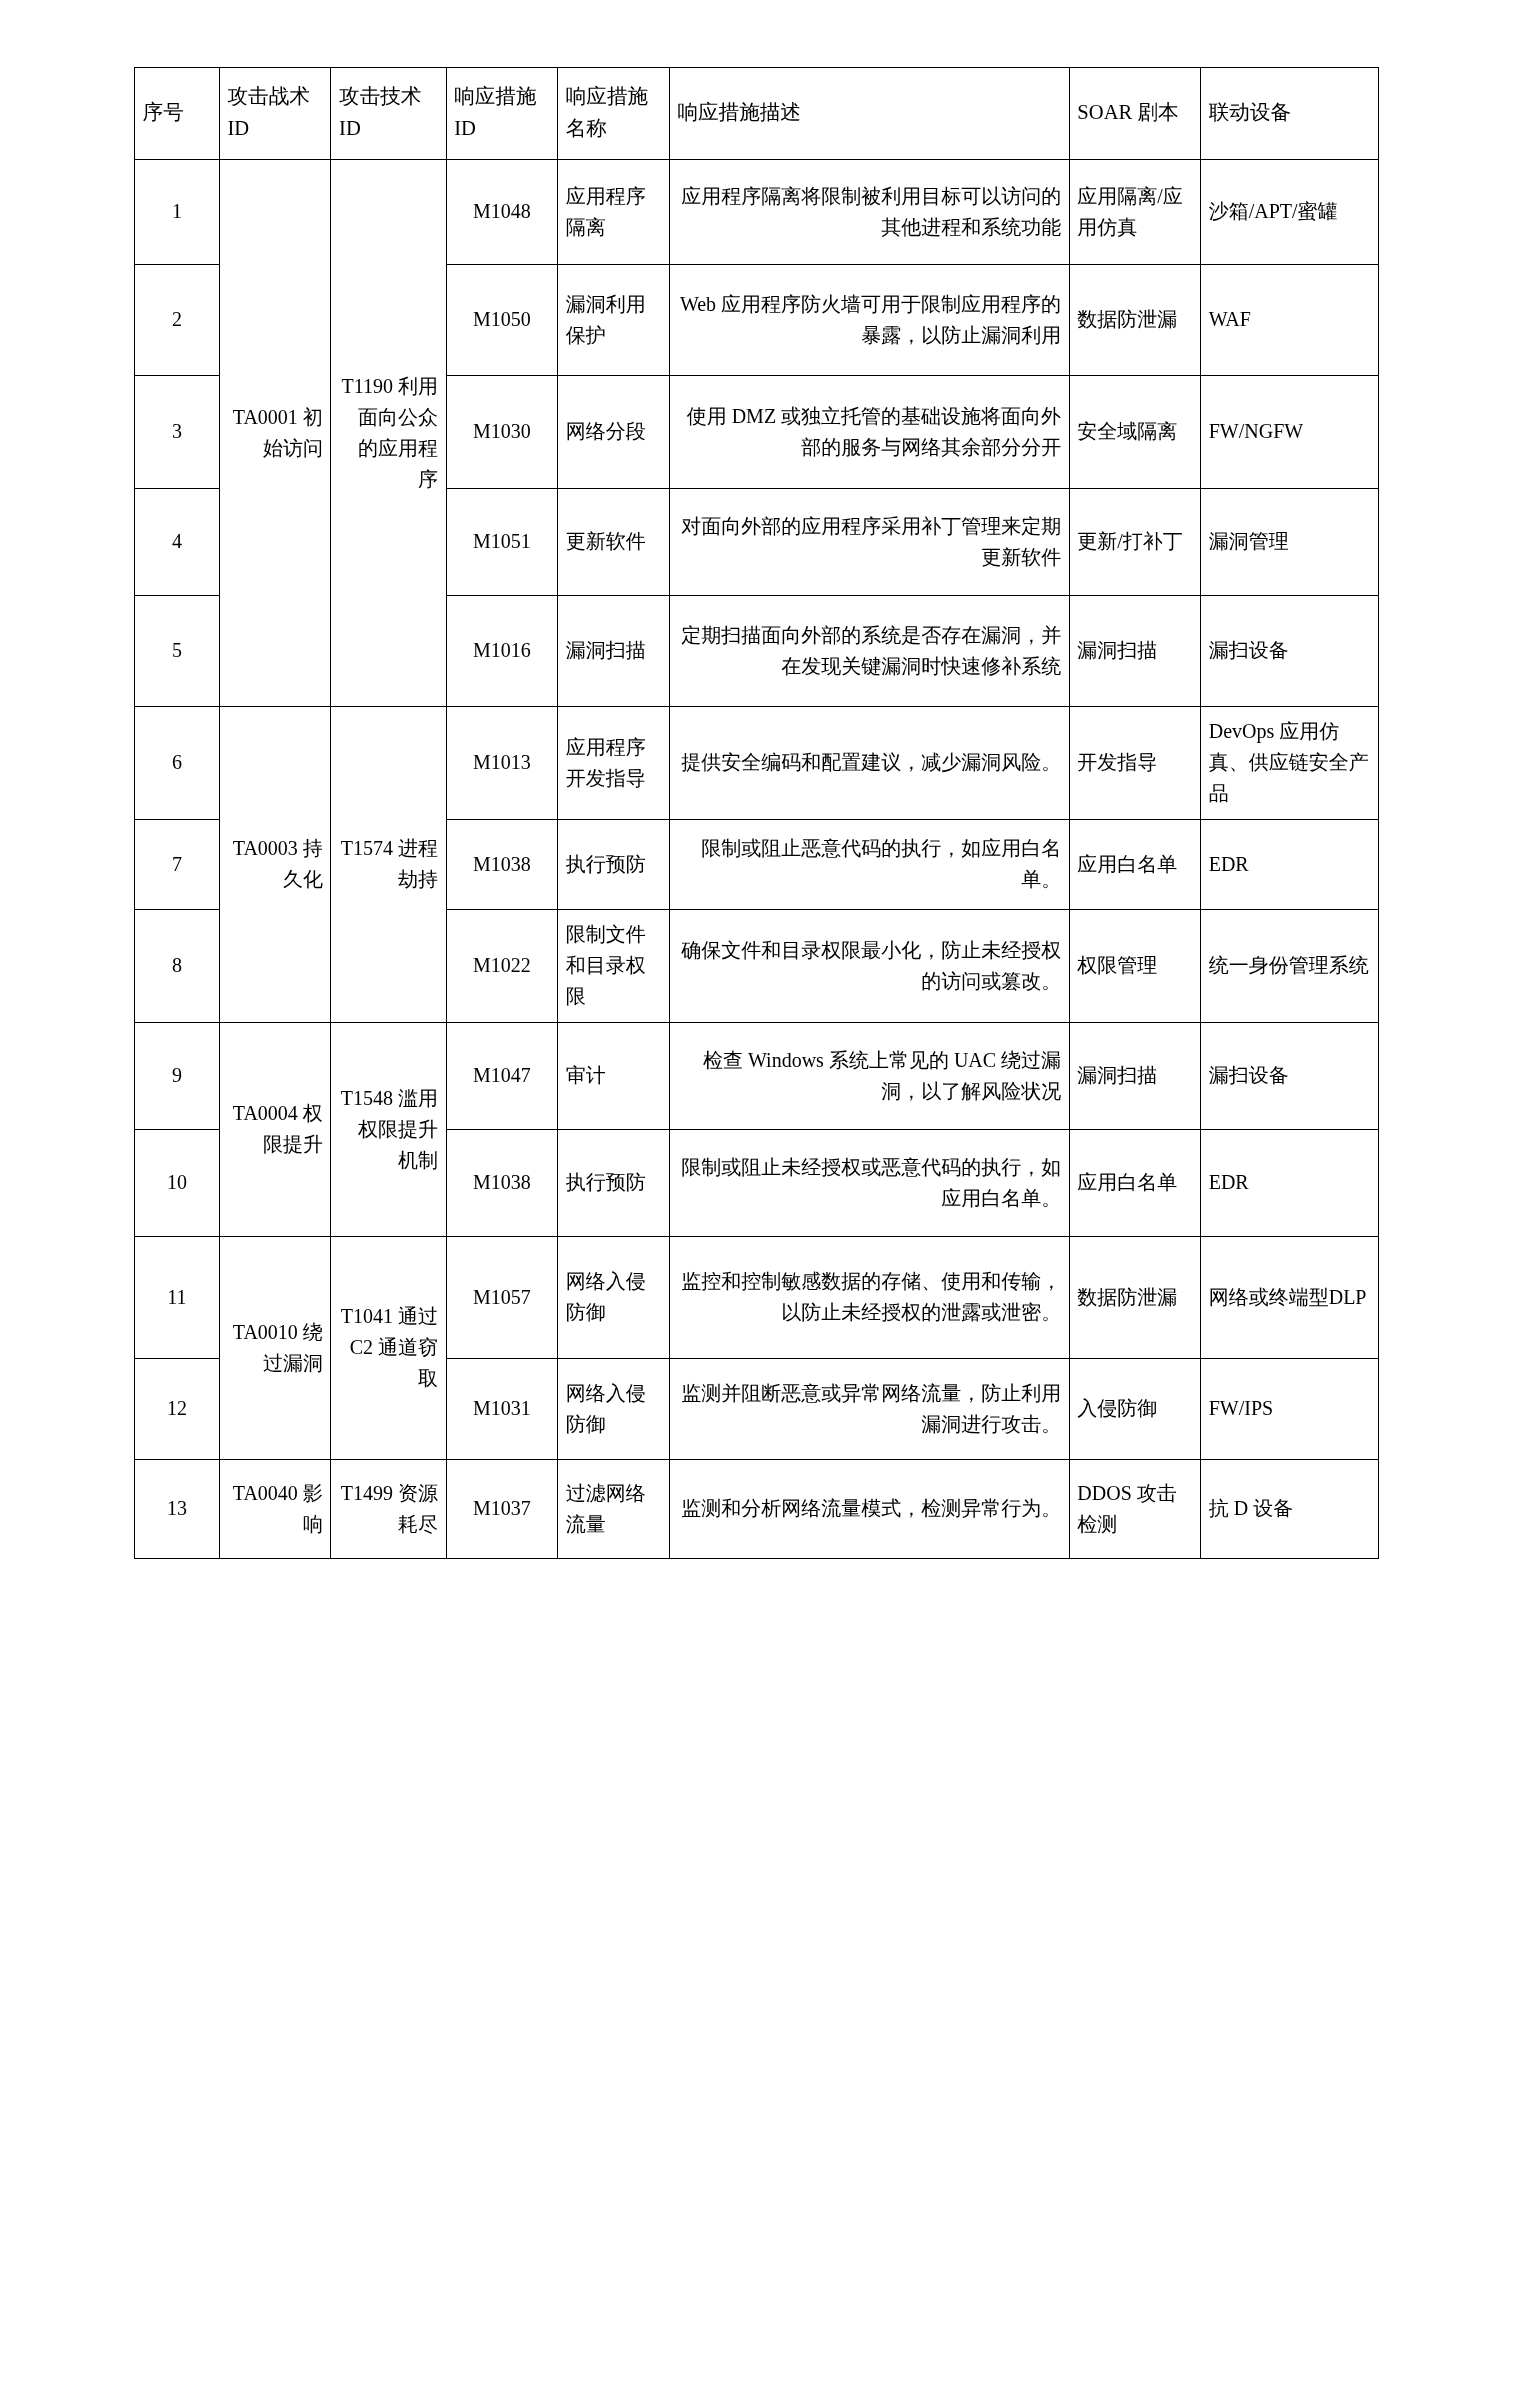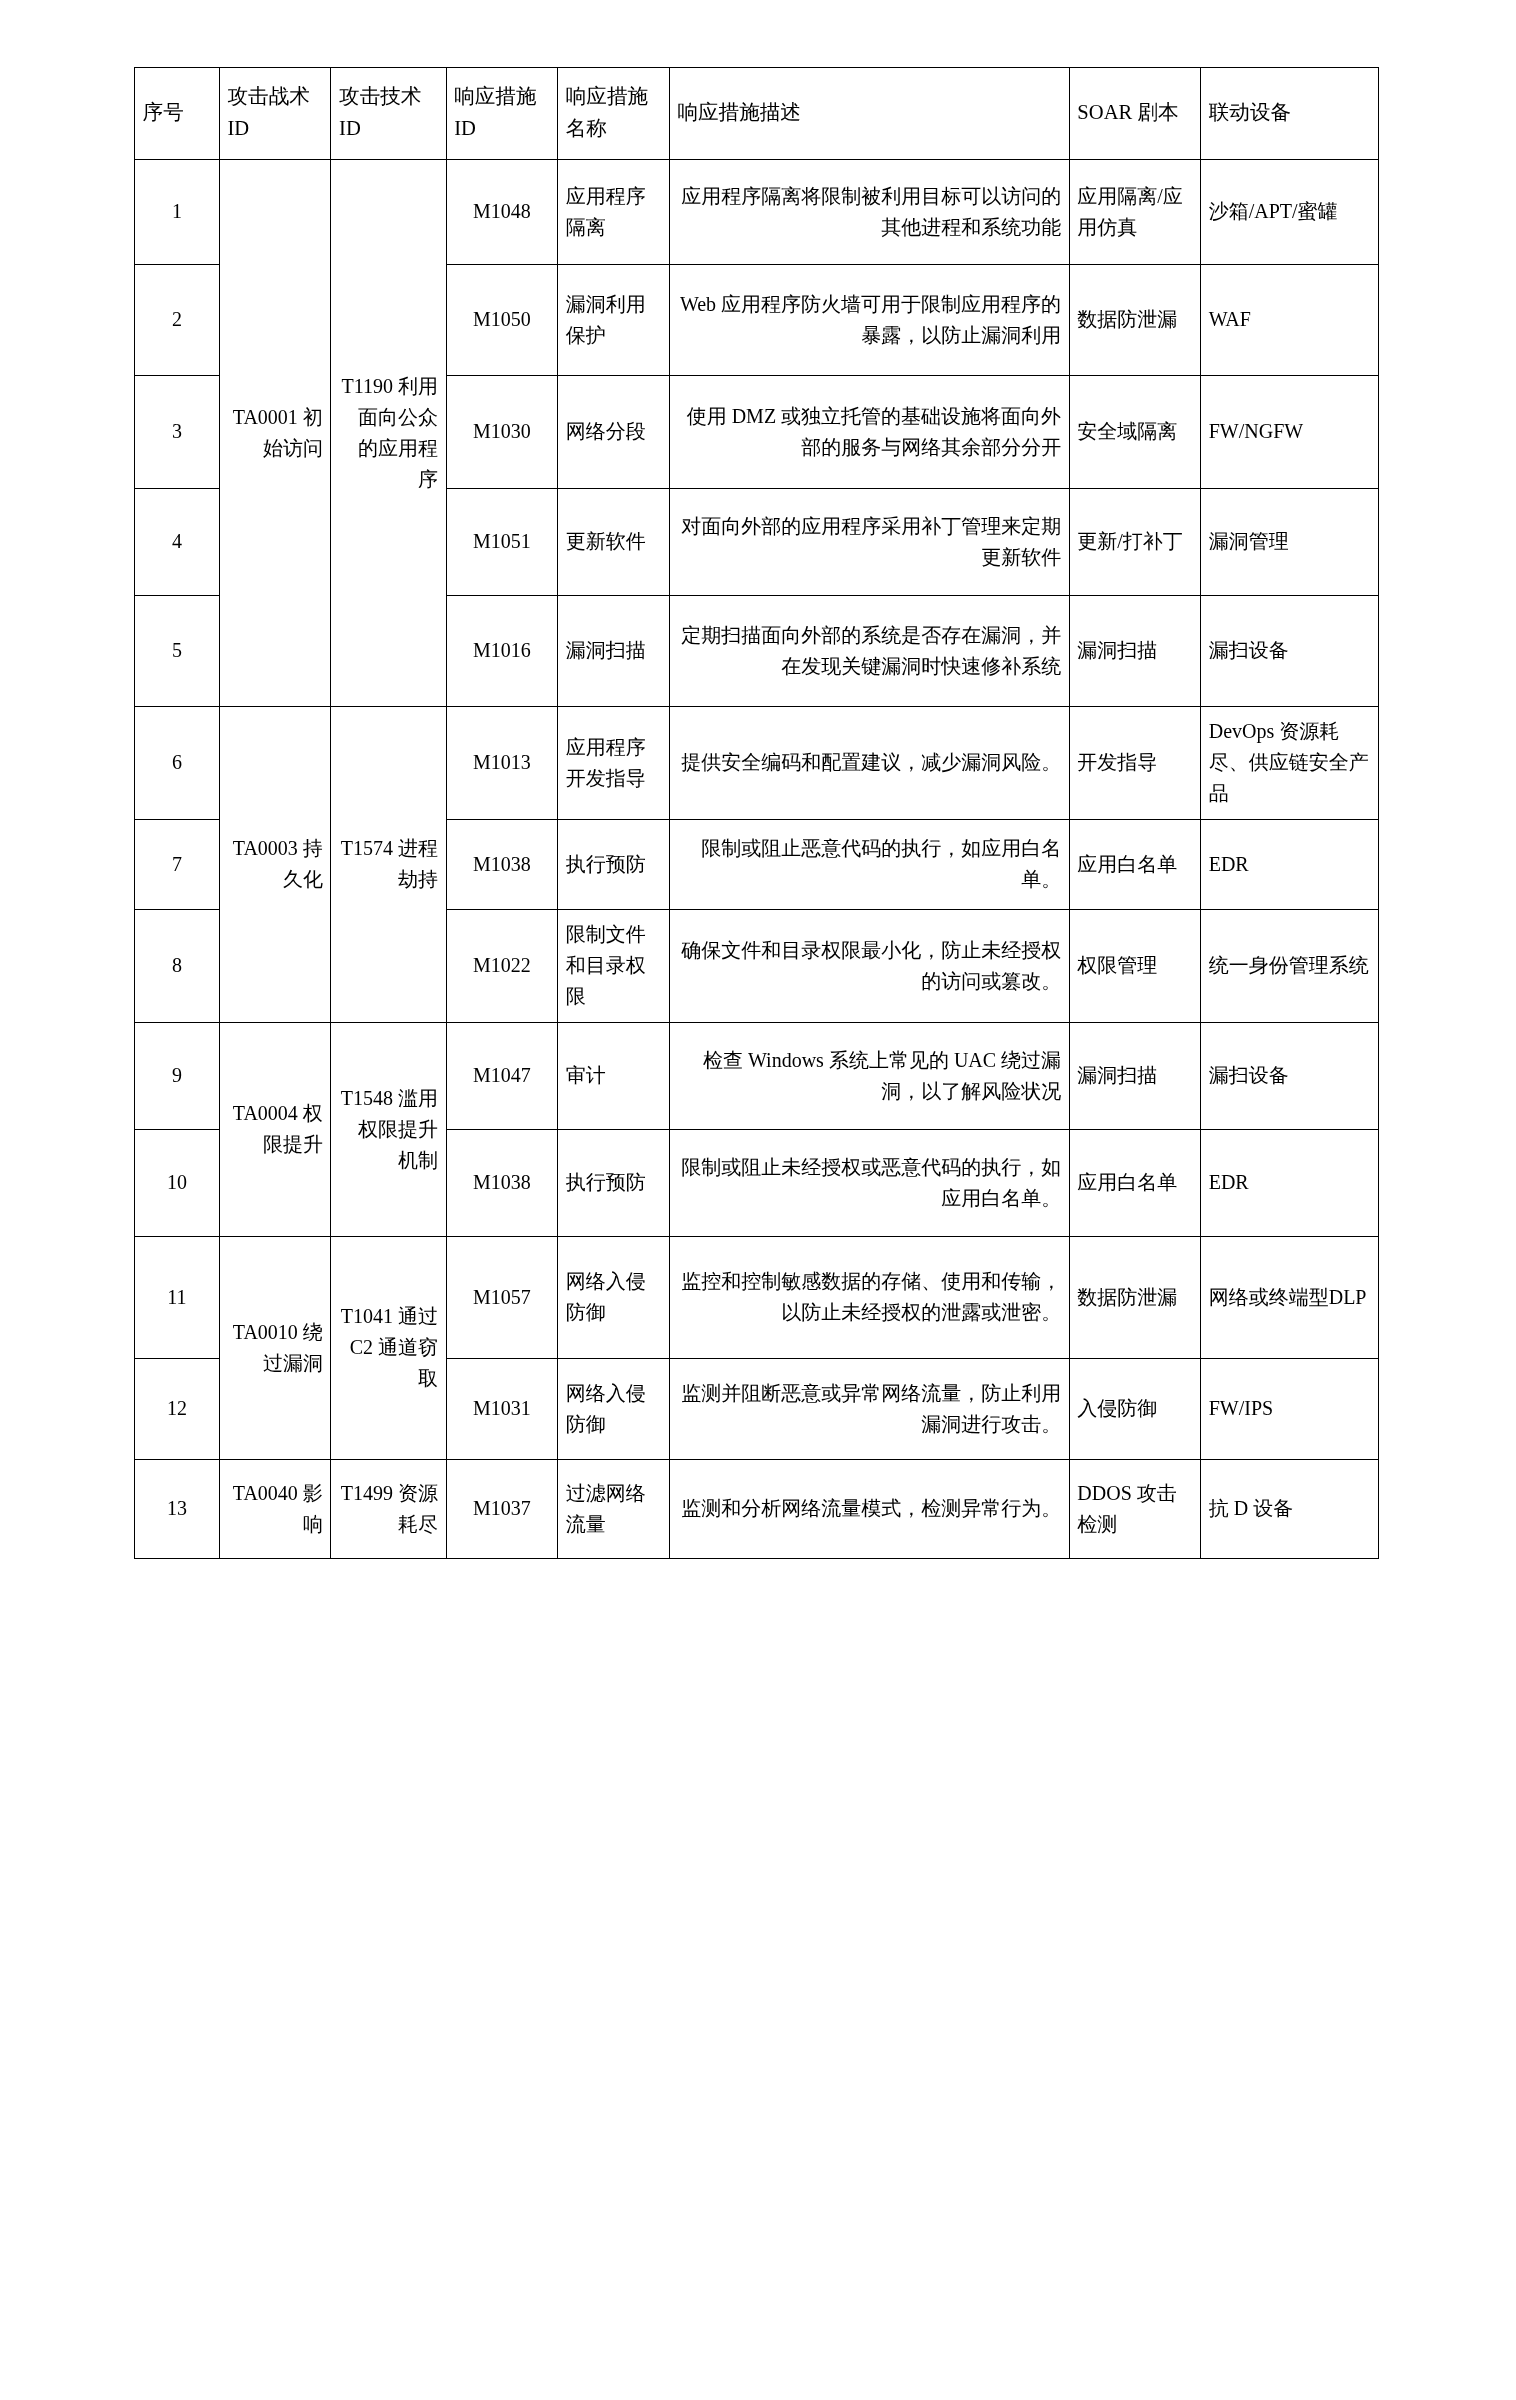--- a/index.html
+++ b/index.html
@@ -148,21 +148,21 @@
       </tr>
 
       <tr style="height:98px;">
         <td class="seq">6</td>
         <td class="tac" rowspan="3">TA0003 持久化</td>
         <td class="tech" rowspan="3">T1574 进程劫持</td>
         <td class="mid">M1013</td>
         <td class="mname">应用程序开发指导</td>
         <td class="desc">提供安全编码和配置建议，减少漏洞风险。</td>
         <td class="soar">开发指导</td>
-        <td class="dev">DevOps 资源耗尽、供应链安全产品</td>
+        <td class="dev">DevOps 应用仿真、供应链安全产品</td>
       </tr>
       <tr style="height:90px;">
         <td class="seq">7</td>
         <td class="mid">M1038</td>
         <td class="mname">执行预防</td>
         <td class="desc">限制或阻止恶意代码的执行，如应用白名单。</td>
         <td class="soar">应用白名单</td>
         <td class="dev">EDR</td>
       </tr>
       <tr style="height:96px;">

